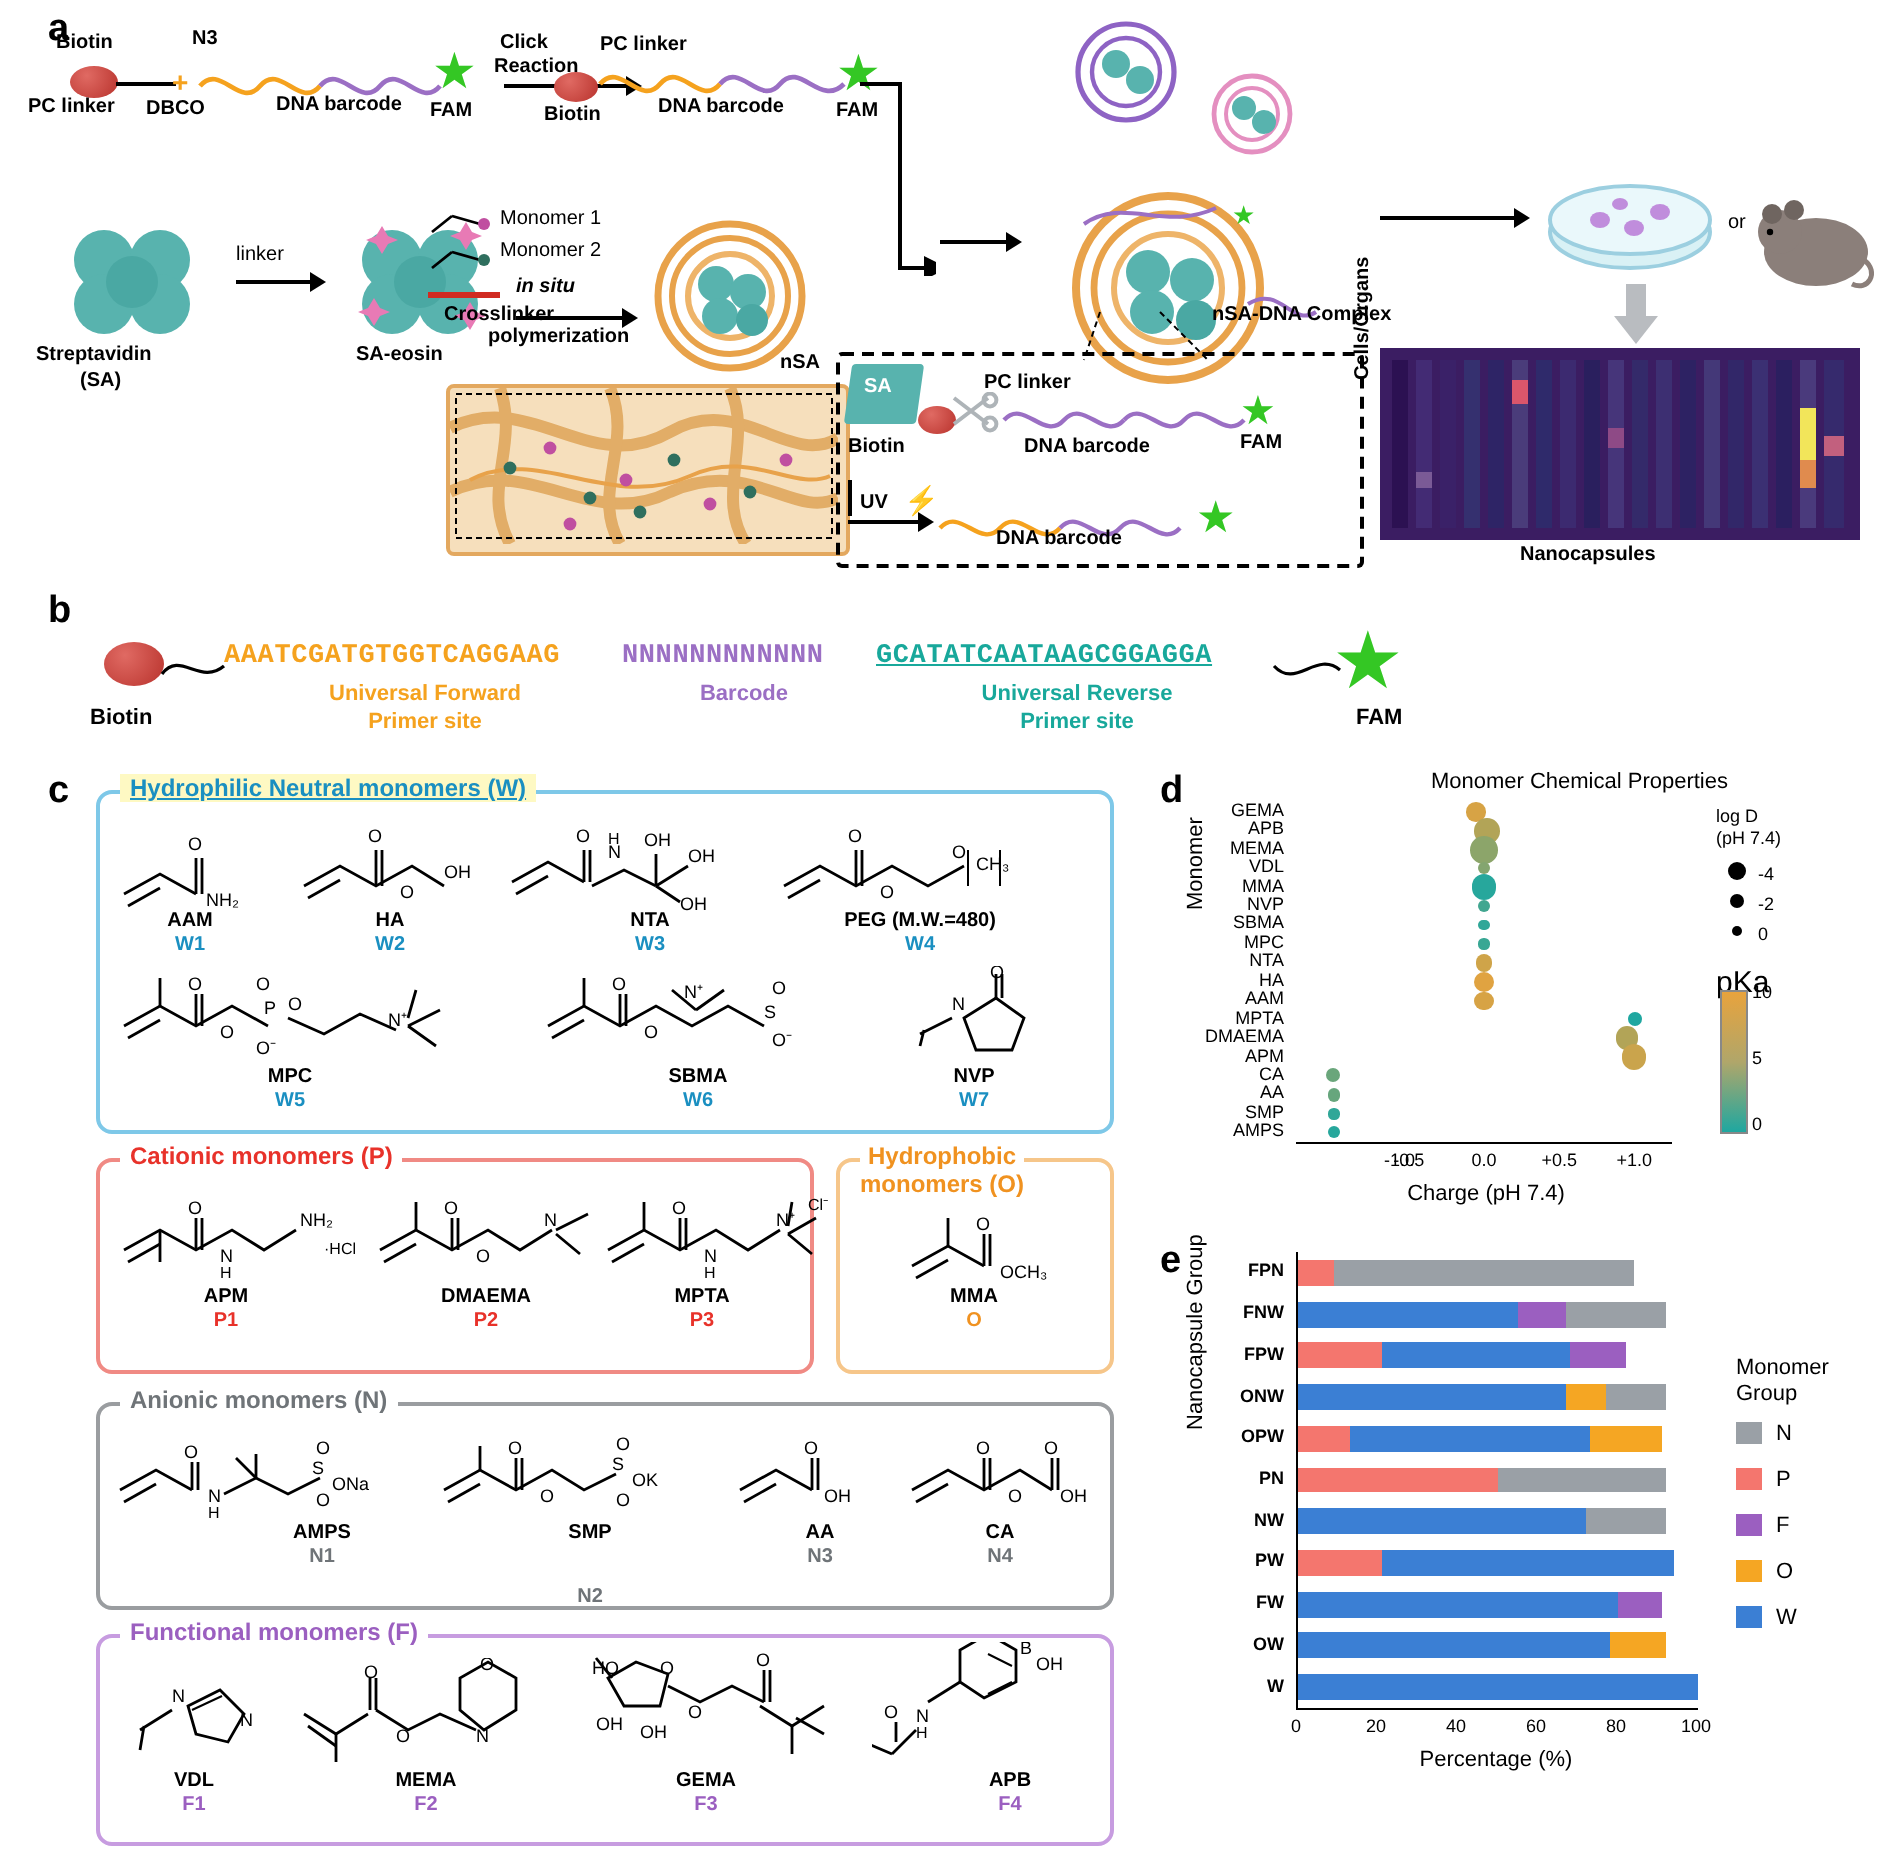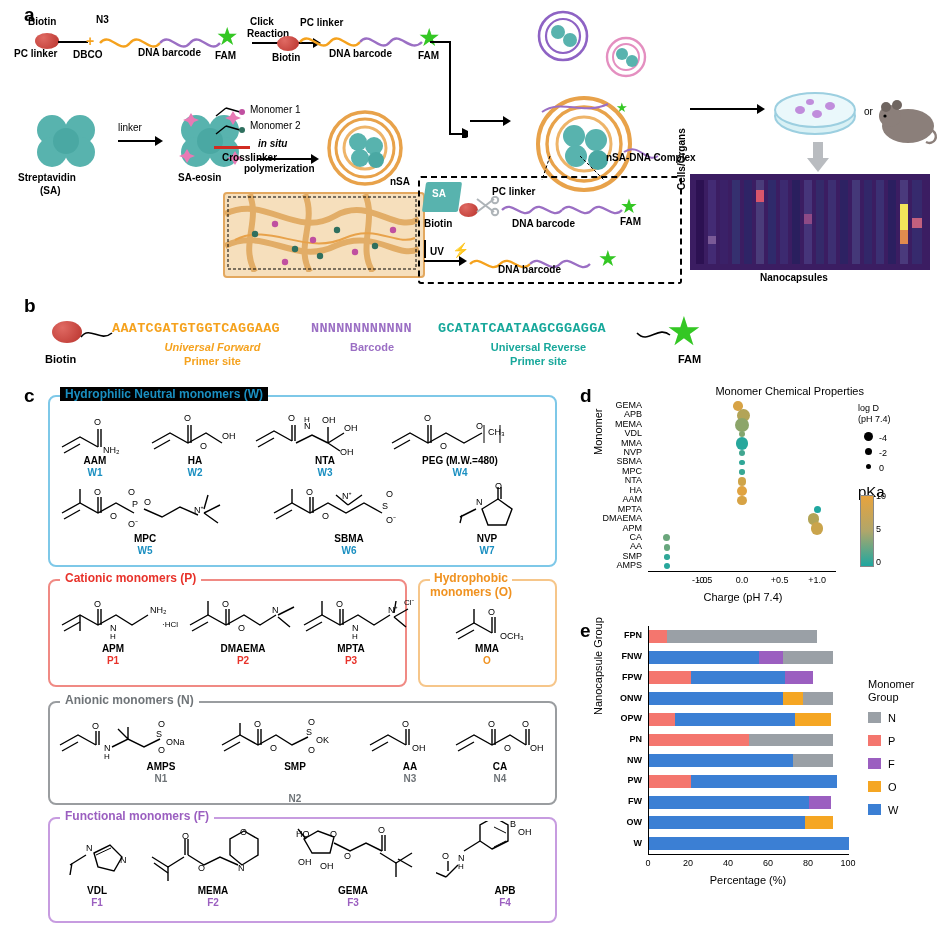--- a/index.html
+++ b/index.html
@@ -295,39 +295,39 @@
 
 <div class="abs" id="panelB">
   <div class="panel-letter abs" style="left:24px;top:0px;">b</div>
   <div class="abs biotin-dot" style="left:52px;top:26px;width:30px;height:22px;"></div>
   <div class="abs" style="left:45px;top:58px;font-size:11px;font-weight:bold;">Biotin</div>
   <svg class="abs" style="left:80px;top:26px;" width="34" height="22">
     <path d="M1,16 C10,4 20,22 32,12" stroke="#000" stroke-width="1.6" fill="none"></path>
   </svg>
   <div class="abs seq seq-orange" style="left:112px;top:26px;">AAATCGATGTGGTCAGGAAG</div>
   <div class="abs seq seq-purple" style="left:311px;top:26px;">NNNNNNNNNNNN</div>
-  <div class="abs seq seq-teal" style="left:438px;top:26px;">GCATATCAATAAGCGGAGGA</div>
+  <div class="abs seq seq-teal" style="left:438px;top:26px;text-decoration:underline;">GCATATCAATAAGCGGAGGA</div>
   <svg class="abs" style="left:636px;top:26px;" width="36" height="24">
     <path d="M1,12 C12,24 22,4 34,14" stroke="#000" stroke-width="1.6" fill="none"></path>
   </svg>
   <div class="abs greenstar" style="left:666px;top:16px;font-size:40px;line-height:40px;">★</div>
   <div class="abs" style="left:678px;top:58px;font-size:11px;font-weight:bold;">FAM</div>
 
-  <div class="abs seqlabel seq-orange" style="left:110px;top:46px;width:205px;font-style:italic;">Universal Forward</div>
+  <div class="abs seqlabel seq-orange" style="left:110px;top:46px;width:205px;">Universal Forward</div>
   <div class="abs seqlabel seq-orange" style="left:110px;top:60px;width:205px;">Primer site</div>
   <div class="abs seqlabel seq-purple" style="left:311px;top:46px;width:122px;">Barcode</div>
   <div class="abs seqlabel seq-teal" style="left:436px;top:46px;width:205px;">Universal Reverse</div>
   <div class="abs seqlabel seq-teal" style="left:436px;top:60px;width:205px;">Primer site</div>
 </div>
 
 <div class="abs" id="panelC">
   <div class="panel-letter abs" style="left:24px;top:0px;">c</div>
 
   <div class="cbox" style="left:48px;top:10px;width:505px;height:168px;border:2.5px solid #7ec8e8;"></div>
-  <div class="cbox-title" style="left:60px;top:2px;background:#000000;padding:0 5px;color:#1a8fc1;">Hydrophilic Neutral monomers (W)</div>
+  <div class="cbox-title" style="left:60px;top:2px;background:#fef9c3;padding:0 5px;color:#1a8fc1;text-decoration:underline;">Hydrophilic Neutral monomers (W)</div>
 
   <svg class="abs" style="left:58px;top:26px;" width="76" height="46">
     <path d="M4,36 L22,26 L40,36" stroke="#000" stroke-width="1.4" fill="none"></path>
     <path d="M6,42 L22,33" stroke="#000" stroke-width="1.4" fill="none"></path>
     <path d="M40,36 L40,18" stroke="#000" stroke-width="1.4" fill="none"></path>
     <path d="M43,36 L43,18" stroke="#000" stroke-width="1.4" fill="none"></path>
     <text x="36" y="14" font-size="9">O</text>
     <text x="45" y="42" font-size="9">NH₂</text>
   </svg>
   <div class="mono-name abs" style="left:60px;top:70px;width:70px;">AAM</div>

